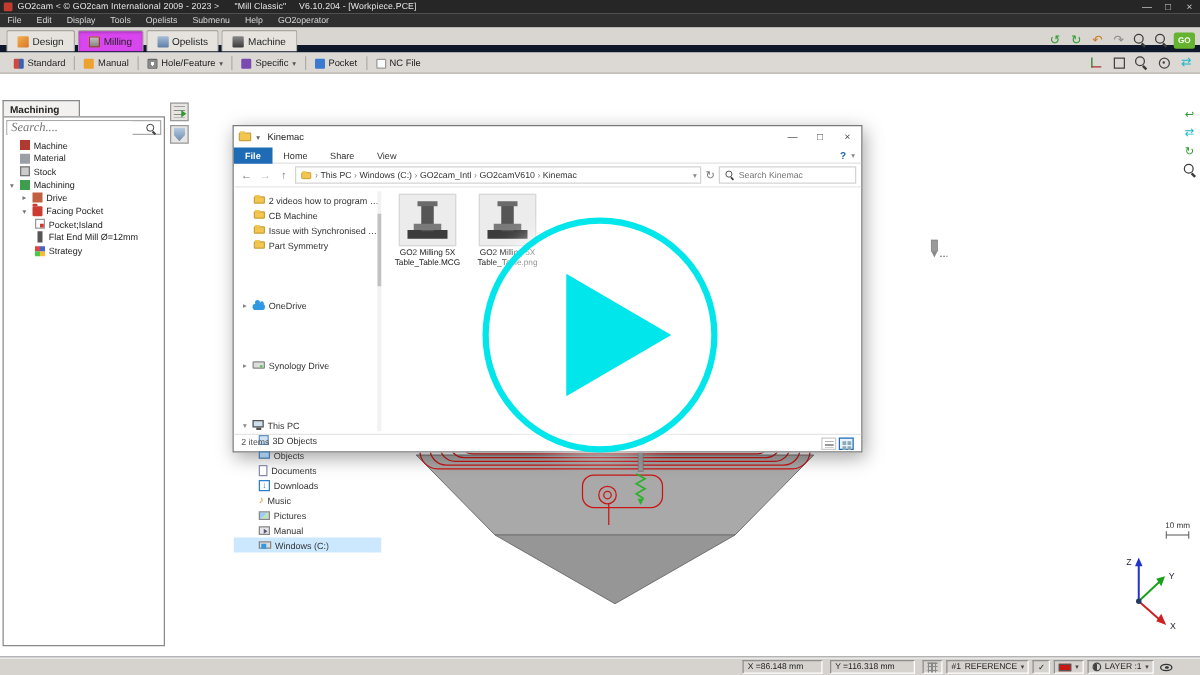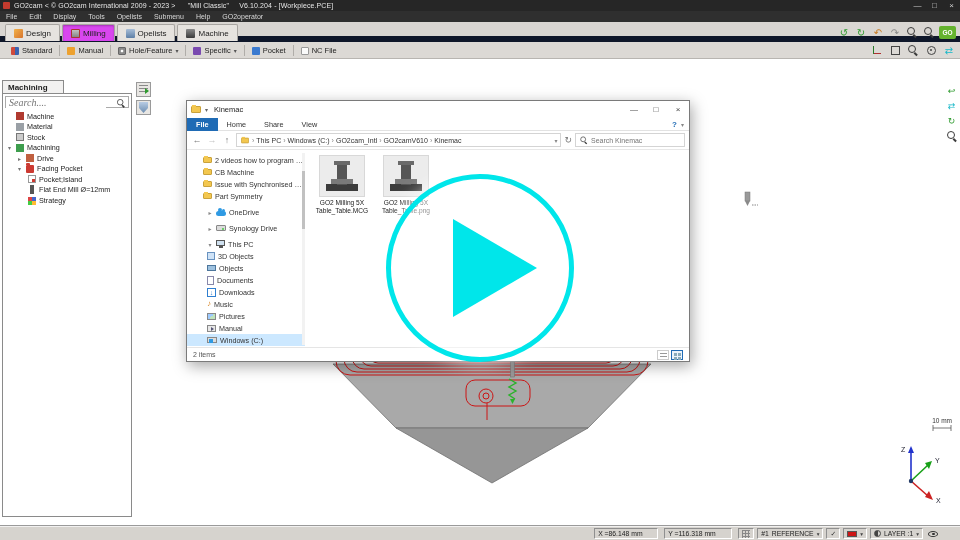--- a/index.html
+++ b/index.html
@@ -118,21 +118,21 @@
   .csep { font-size:7px; color:#888; }
   .addr-box .achev { margin-left:auto; font-size:6px; color:#888; }
   .refresh-ic { font-size:9px; color:#777; }
   .search-box { width:110px; height:14px; border:1px solid #d4d4d4; display:flex; align-items:center; gap:3px; padding:0 3px; }
   .search-box .mag { transform:scale(.7); }
   .search-box input { border:none; outline:none; width:90px; font-size:7px; color:#666; font-family:"Liberation Sans",sans-serif; }
   .ex-body { position:absolute; left:0; top:50px; right:0; bottom:14px; display:flex; }
   .ex-side { width:118px; position:relative; padding-top:3px; }
   .ex-row { display:flex; align-items:center; height:12px; gap:3px; padding-right:2px; white-space:nowrap; overflow:hidden; }
   .ex-row .chev { width:6px; font-size:6px; color:#888; text-align:center; flex:0 0 auto; }
-  .exi0 { padding-left:20px; } .exi1 { padding-left:16px; } .exi2 { padding-left:20px; }
+  .exi0 { padding-left:6px;margin-top:32px; } .exi1 { padding-left:16px; } .exi2 { padding-left:20px; }
   .ex-row.sel { background:var(--selection,#cce8ff); }
   .ex-label { overflow:hidden; text-overflow:ellipsis; font-size:7.2px; }
   .mini { flex:0 0 auto; }
   .mi-folder { width:9px; height:6px; background:#f3c74f; border:0.5px solid #c9a23c; border-radius:1px; position:relative; }
   .mi-folder::before { content:""; position:absolute; top:-2px; left:0; width:4px; height:2px; background:#f3c74f; }
   .mi-cloud { width:10px; height:5px; background:#2f9ae3; border-radius:4px; position:relative; margin-top:2px; }
   .mi-cloud::before { content:""; position:absolute; left:1.5px; top:-2.5px; width:4px; height:4px; background:#2f9ae3; border-radius:50%; }
   .mi-cloud::after { content:""; position:absolute; right:1.5px; top:-1.5px; width:3px; height:3px; background:#2f9ae3; border-radius:50%; }
   .mi-drive { width:10px; height:6px; background:#dcdcdc; border:0.5px solid #888; border-radius:1px; position:relative; }
   .mi-drive::after { content:""; position:absolute; right:1px; top:2px; width:2px; height:2px; background:#4c4; border-radius:50%; }

